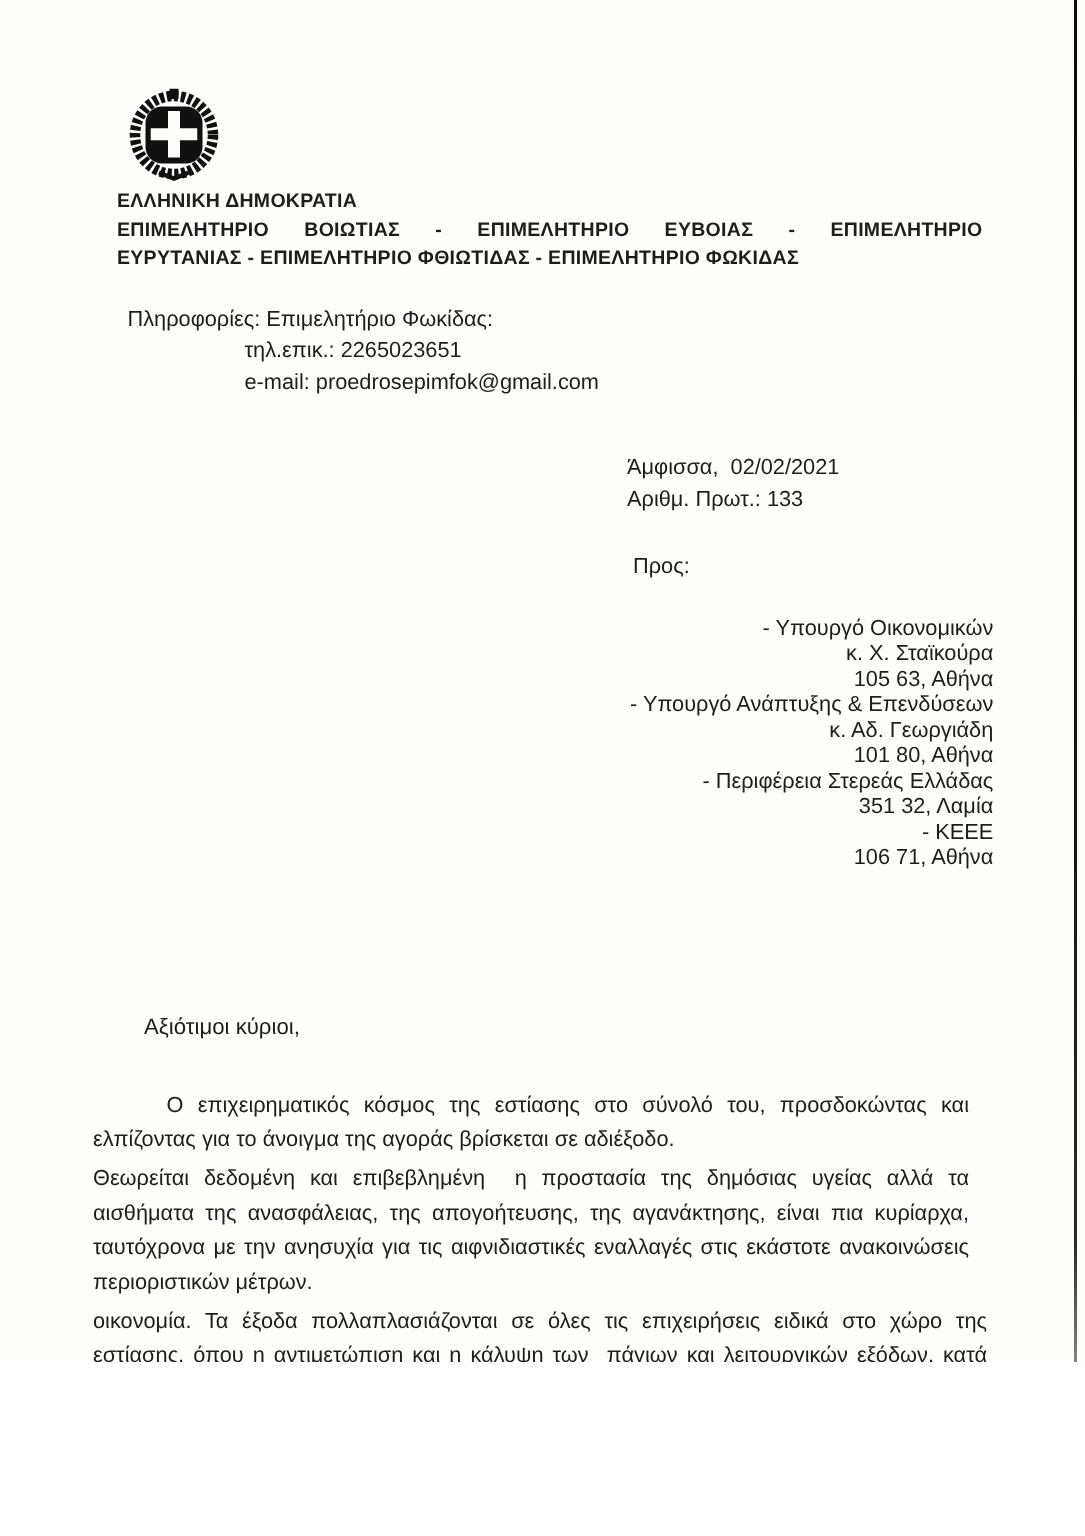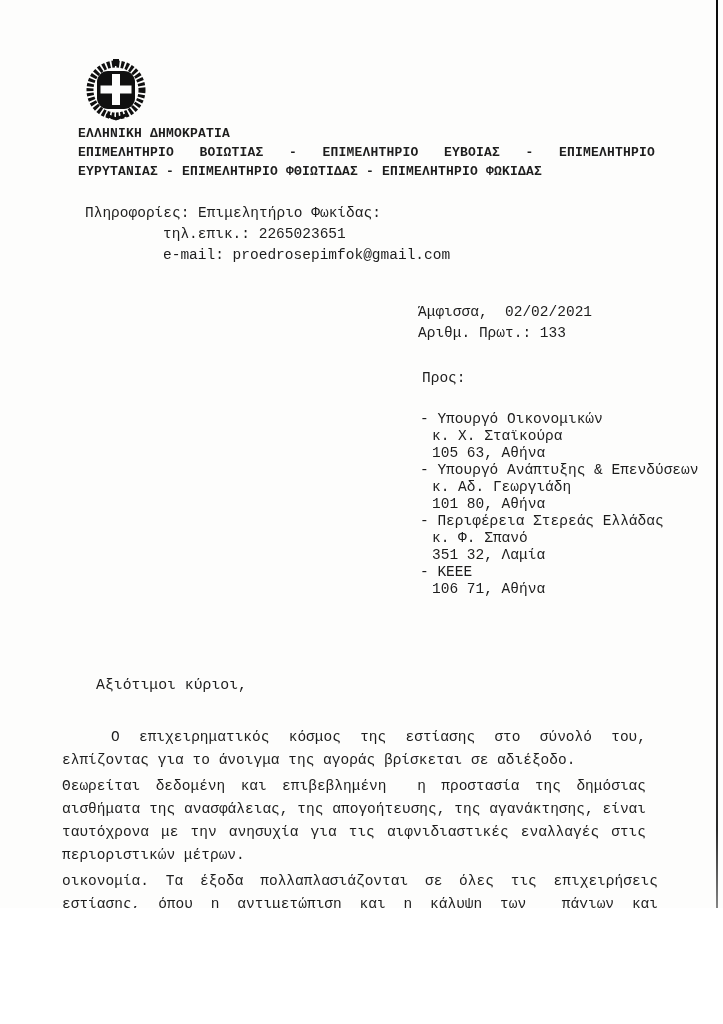--- a/index.html
+++ b/index.html
@@ -1,38 +1,38 @@
 <!DOCTYPE html>
 <html><head>
 <meta charset="utf-8">
 <style>
   html,body { margin:0; padding:0; background:#ffffff; }
   .page {
     position:relative; width:723px; height:908px;
     background:#fdfdfc; color:#1d1d1d; overflow:hidden;
-    font-family:Liberation Mono, monospace;
+    font-family:Liberation Sans, sans-serif;
   }
   
   .emblem { position:absolute; left:84px; top:59px; width:64px; height:64px; }
   
   .letterhead { position:absolute; left:78px; top:124px; width:577px;
     font-weight:bold; font-size:13px; line-height:19px; letter-spacing:.2px; }
   .hline { height:19px; overflow:hidden; }
   .just { text-align:justify; text-align-last:justify; }
   
   .contact { position:absolute; left:85px; top:203px; font-size:14.5px; line-height:21px; }
   .contact .cline { height:21px; overflow:hidden; }
   .contact .cont { padding-left:78px; }
   
   .dateblock { position:absolute; left:418px; top:302px; font-size:14.5px; line-height:21px; }
   .dateblock div { height:21px; overflow:hidden; }
   
   .pros { position:absolute; left:422px; top:370px; font-size:14.5px; }
   .recipients { position:absolute; left:420px; top:411px; font-size:14.5px; line-height:17px; }
-  .rline { height:17px; overflow:hidden; }
+  .rline { height:17px; overflow:hidden;text-align:right; }
   .r1 { padding-left:12px; }
   
   .subject { position:absolute; left:62px; top:626px; width:596px; padding-left:51px;
     box-sizing:border-box; font-size:14.5px; }
   .subject-label { font-weight:bold; text-decoration:underline; margin-right:9px; }
   
   .salutation { position:absolute; left:62px; top:677px; padding-left:34px; font-size:14.8px; }
   
   .letter-body { position:absolute; left:62px; top:726px; width:596px; font-size:14.5px; line-height:23px; }
   .para { margin:0 0 3px 0; }
@@ -85,21 +85,20 @@
 
   <div class="pros">Προς:</div>
   <div class="recipients">
     <div class="rline">- Υπουργό Οικονομικών</div>
     <div class="rline r1">κ. Χ. Σταϊκούρα</div>
     <div class="rline r1">105 63, Αθήνα</div>
     <div class="rline">- Υπουργό Ανάπτυξης &amp; Επενδύσεων</div>
     <div class="rline r1">κ. Αδ. Γεωργιάδη</div>
     <div class="rline r1">101 80, Αθήνα</div>
     <div class="rline">- Περιφέρεια Στερεάς Ελλάδας</div>
-    <div class="rline r1">κ. Φ. Σπανό</div>
     <div class="rline r1">351 32, Λαμία</div>
     <div class="rline">- ΚΕΕΕ</div>
     <div class="rline r1">106 71, Αθήνα</div>
   </div>
 
 
   <div class="salutation">Αξιότιμοι κύριοι,</div>
 
   <div class="letter-body">
     <div class="para p-shift">

